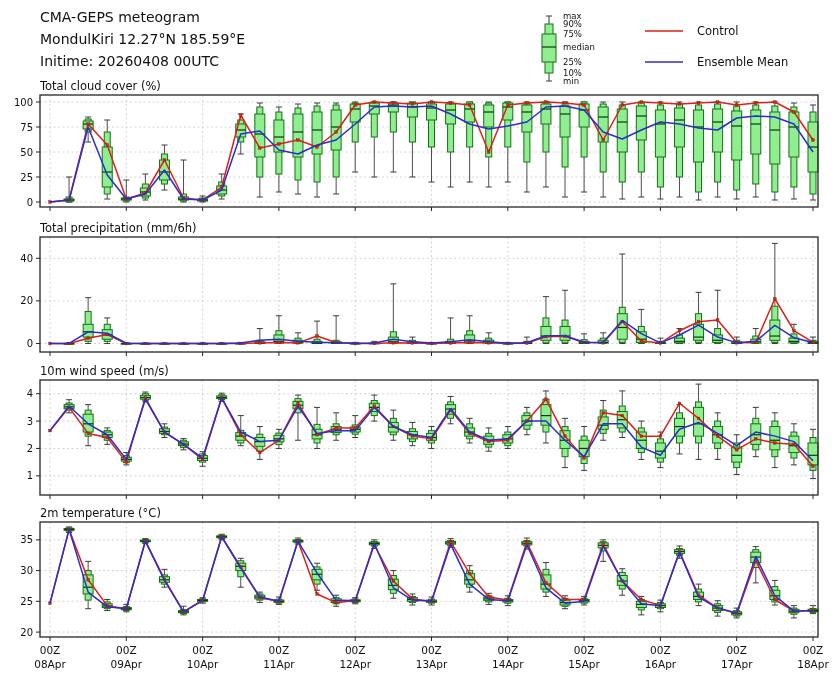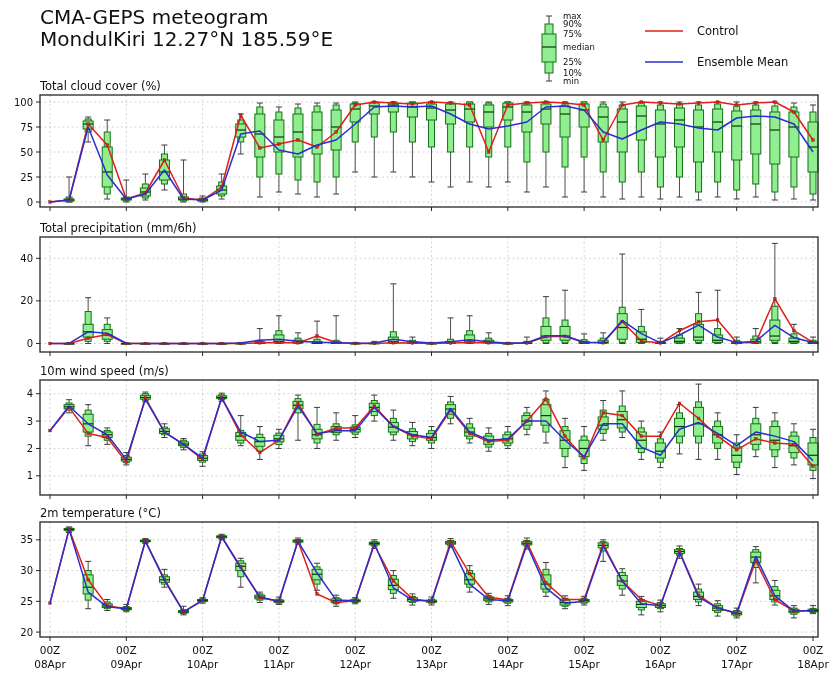--- a/index.html
+++ b/index.html
@@ -1,28 +1,29 @@
 <!DOCTYPE html>
 <html><head>
 <meta charset="utf-8">
 <style>
   html,body{margin:0;padding:0;background:#ffffff;}
   #figure{position:relative;width:840px;height:680px;background:#ffffff;
           font-family:"DejaVu Sans","Liberation Sans",sans-serif;overflow:hidden;}
   #header{position:absolute;left:40px;top:6px;color:#111;}
-  #header .hline{font-size:20px;line-height:22px;color:#111;}
+  #header .hline{font-size:14px;line-height:22px;color:#111;}
   #chart{position:absolute;left:0;top:0;width:840px;height:680px;}
 </style>
 </head>
 <body>
 
 <div id="figure">
   <div id="header">
     <div class="hline">CMA-GEPS meteogram</div>
     <div class="hline">MondulKiri 12.27°N 185.59°E</div>
+    <div class="hline">Initime: 20260408 00UTC</div>
   </div>
   <div id="chart"><svg width="840" height="680" viewBox="0 0 840 680">
         <g>
           <rect x="40" y="95" width="778" height="112" fill="#ffffff"></rect>
           <line x1="50" y1="95" x2="50" y2="207" stroke="#c9c9c9" stroke-width="0.8" stroke-dasharray="2,2.5"></line>
           <line x1="126.3" y1="95" x2="126.3" y2="207" stroke="#c9c9c9" stroke-width="0.8" stroke-dasharray="2,2.5"></line>
           <line x1="202.6" y1="95" x2="202.6" y2="207" stroke="#c9c9c9" stroke-width="0.8" stroke-dasharray="2,2.5"></line>
           <line x1="278.9" y1="95" x2="278.9" y2="207" stroke="#c9c9c9" stroke-width="0.8" stroke-dasharray="2,2.5"></line>
           <line x1="355.2" y1="95" x2="355.2" y2="207" stroke="#c9c9c9" stroke-width="0.8" stroke-dasharray="2,2.5"></line>
           <line x1="431.5" y1="95" x2="431.5" y2="207" stroke="#c9c9c9" stroke-width="0.8" stroke-dasharray="2,2.5"></line>

